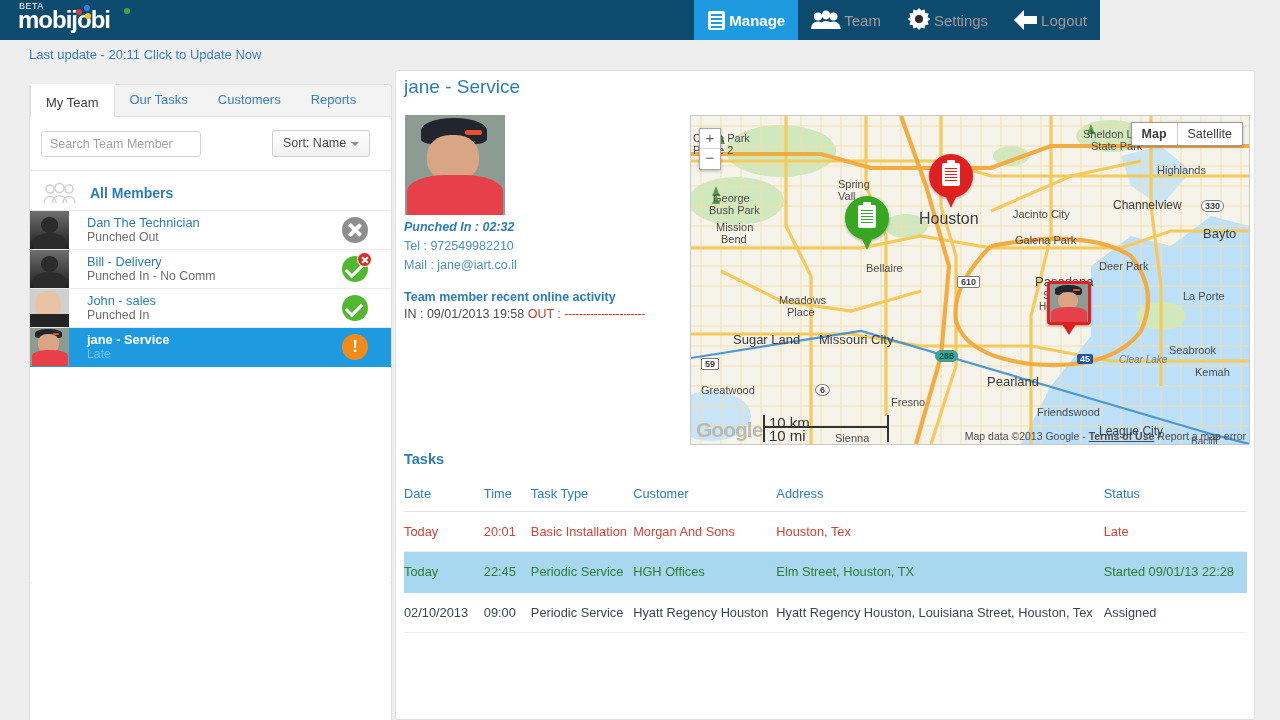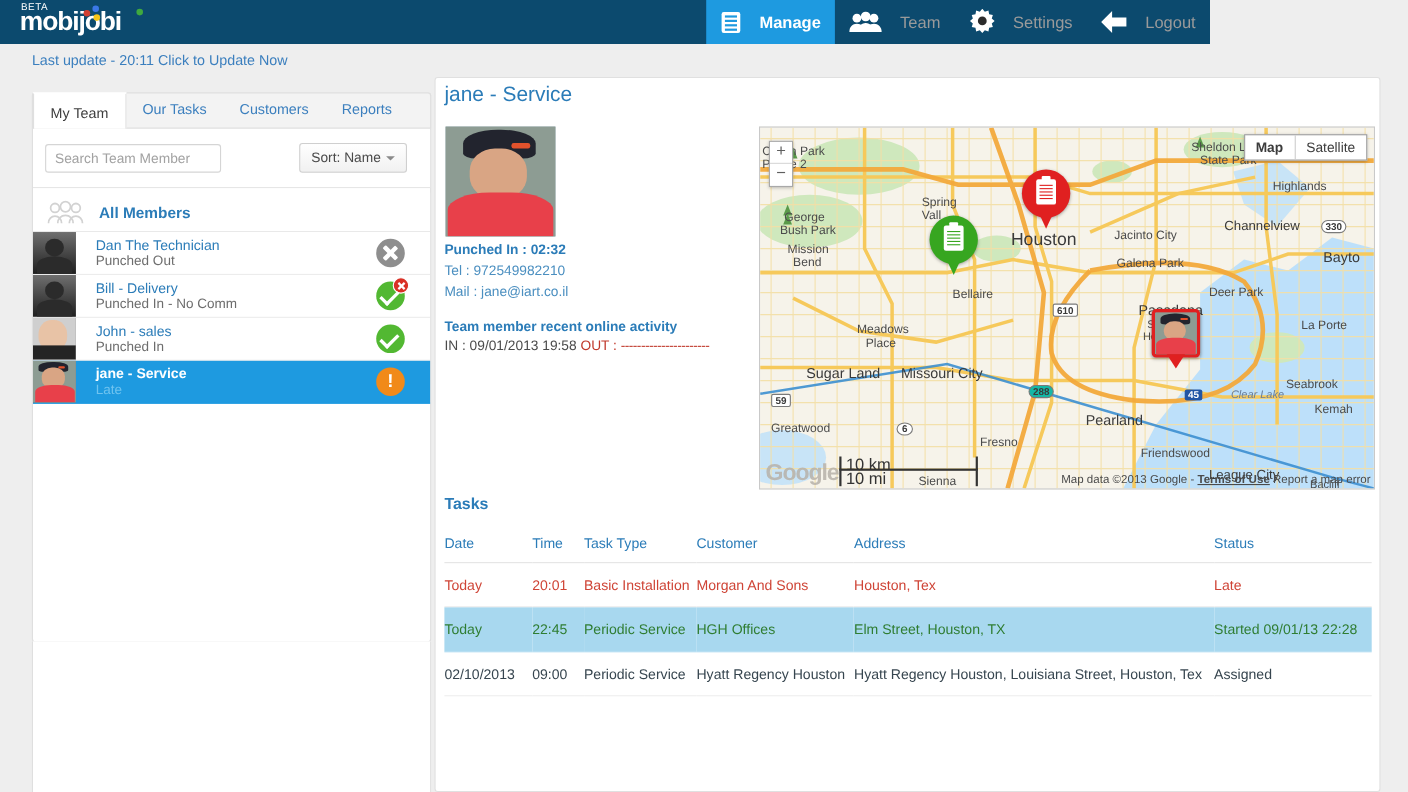--- a/index.html
+++ b/index.html
@@ -39,21 +39,21 @@
   }
   .logo-dot { position: absolute; width: 6px; height: 6px; border-radius: 50%; }
   .d1 { left: 58px; top: 9px; background: #d23f31; }
   .d2 { left: 66px; top: 5px; background: #3b78e7; }
   .d3 { left: 67px; top: 13px; background: #f5c518; }
   .d4 { left: 106px; top: 8px; background: #3fa93f; }
 
   .nav { position: absolute; right: 0; top: 0; height: 40px; display: flex; }
   .nav-item {
     height: 40px; display: flex; align-items: center;
-    padding: 0 13px; gap: 16px;
+    padding: 0 13px; gap: 3px;
     color: #9a9a9a; font-size: 15px;
     cursor: pointer;
     user-select: none;
   }
   .nav-item.active { background: #1e9ae0; color: #ffffff; font-weight: bold; }
   .nav-item .nicon { display: flex; align-items: center; }
 
   
   .lastupdate {
     position: absolute; left: 29px; top: 47px;
@@ -212,21 +212,21 @@
   .photo {
     position: absolute; left: 405px; top: 115px;
     width: 100px; height: 100px;
     overflow: hidden;
     background: #8aa0a3;
   }
   .info {
     position: absolute; left: 404px; top: 218px;
     line-height: 1.5;
   }
-  .info .k-bold { color: #2b7cb8; font-weight: bold; font-size: 12.5px; }
+  .info .k-bold { color: #2b7cb8; font-weight: bold; font-size: 12.5px; font-style: italic; }
   .info .k { color: #4b8fc0; font-size: 12.5px; }
   .activity-title {
     position: absolute; left: 404px; top: 290px;
     color: #2b7cb8; font-weight: bold; font-size: 12.5px;
   }
   .activity-line {
     position: absolute; left: 404px; top: 307px;
     font-size: 12.5px; color: #4b4b4b;
   }
   .activity-line .in { color: #4b4b4b; }

